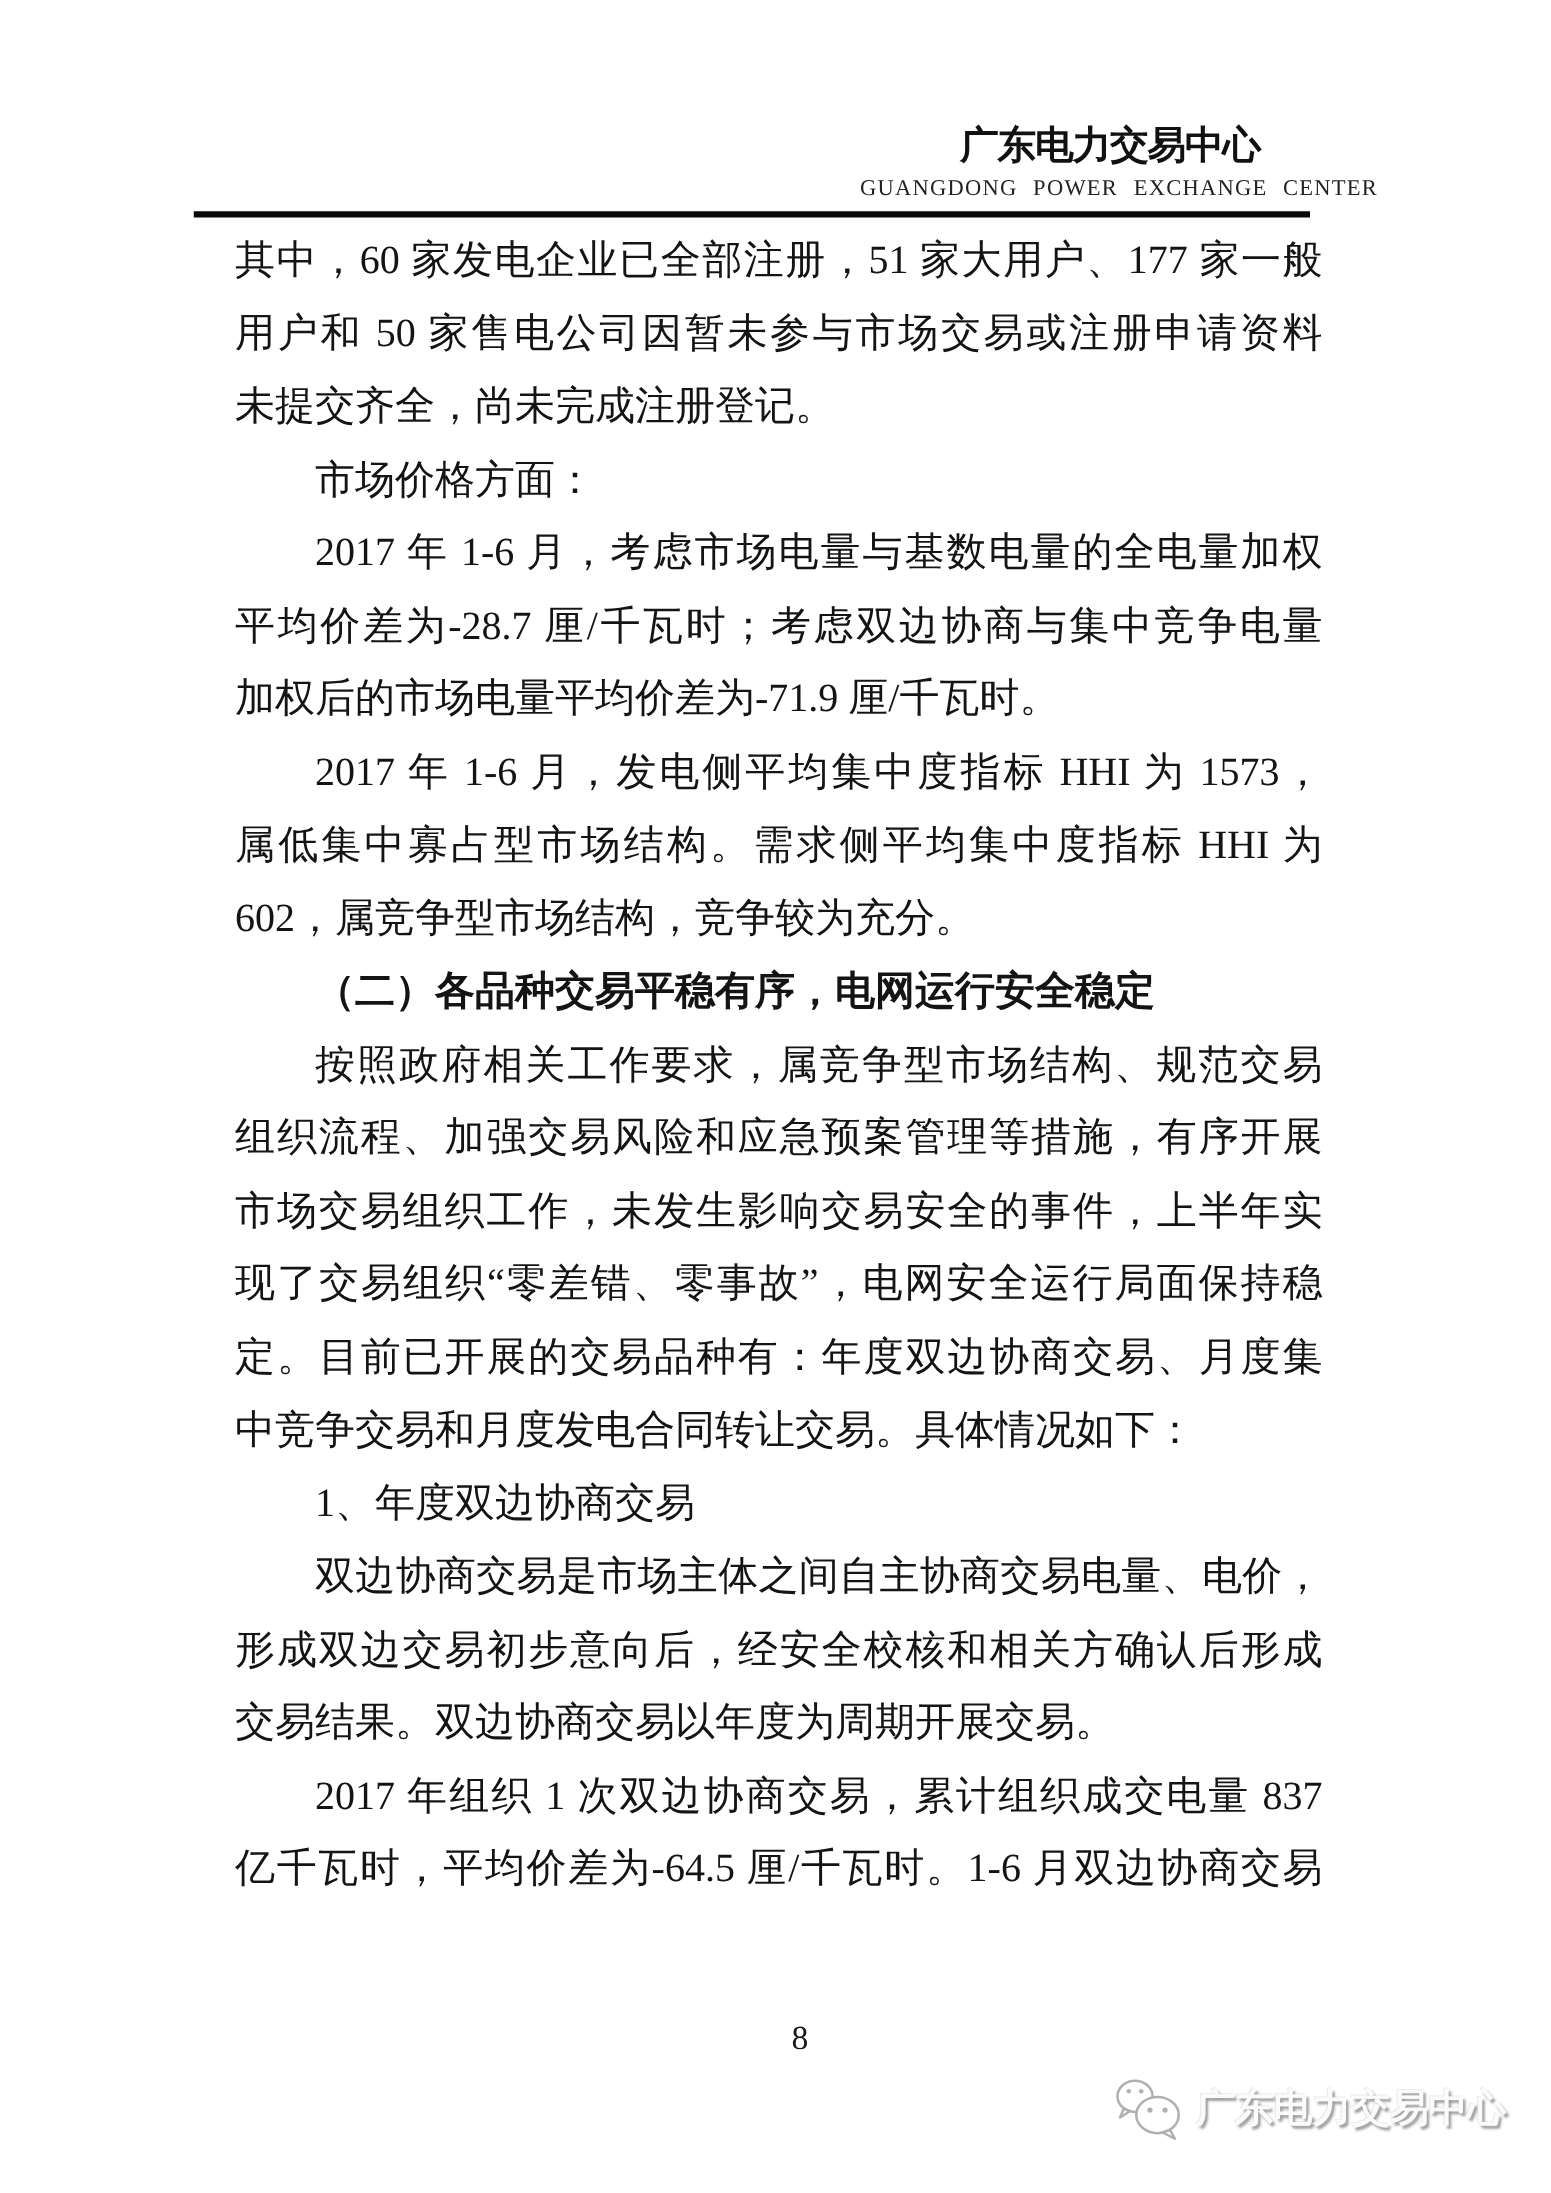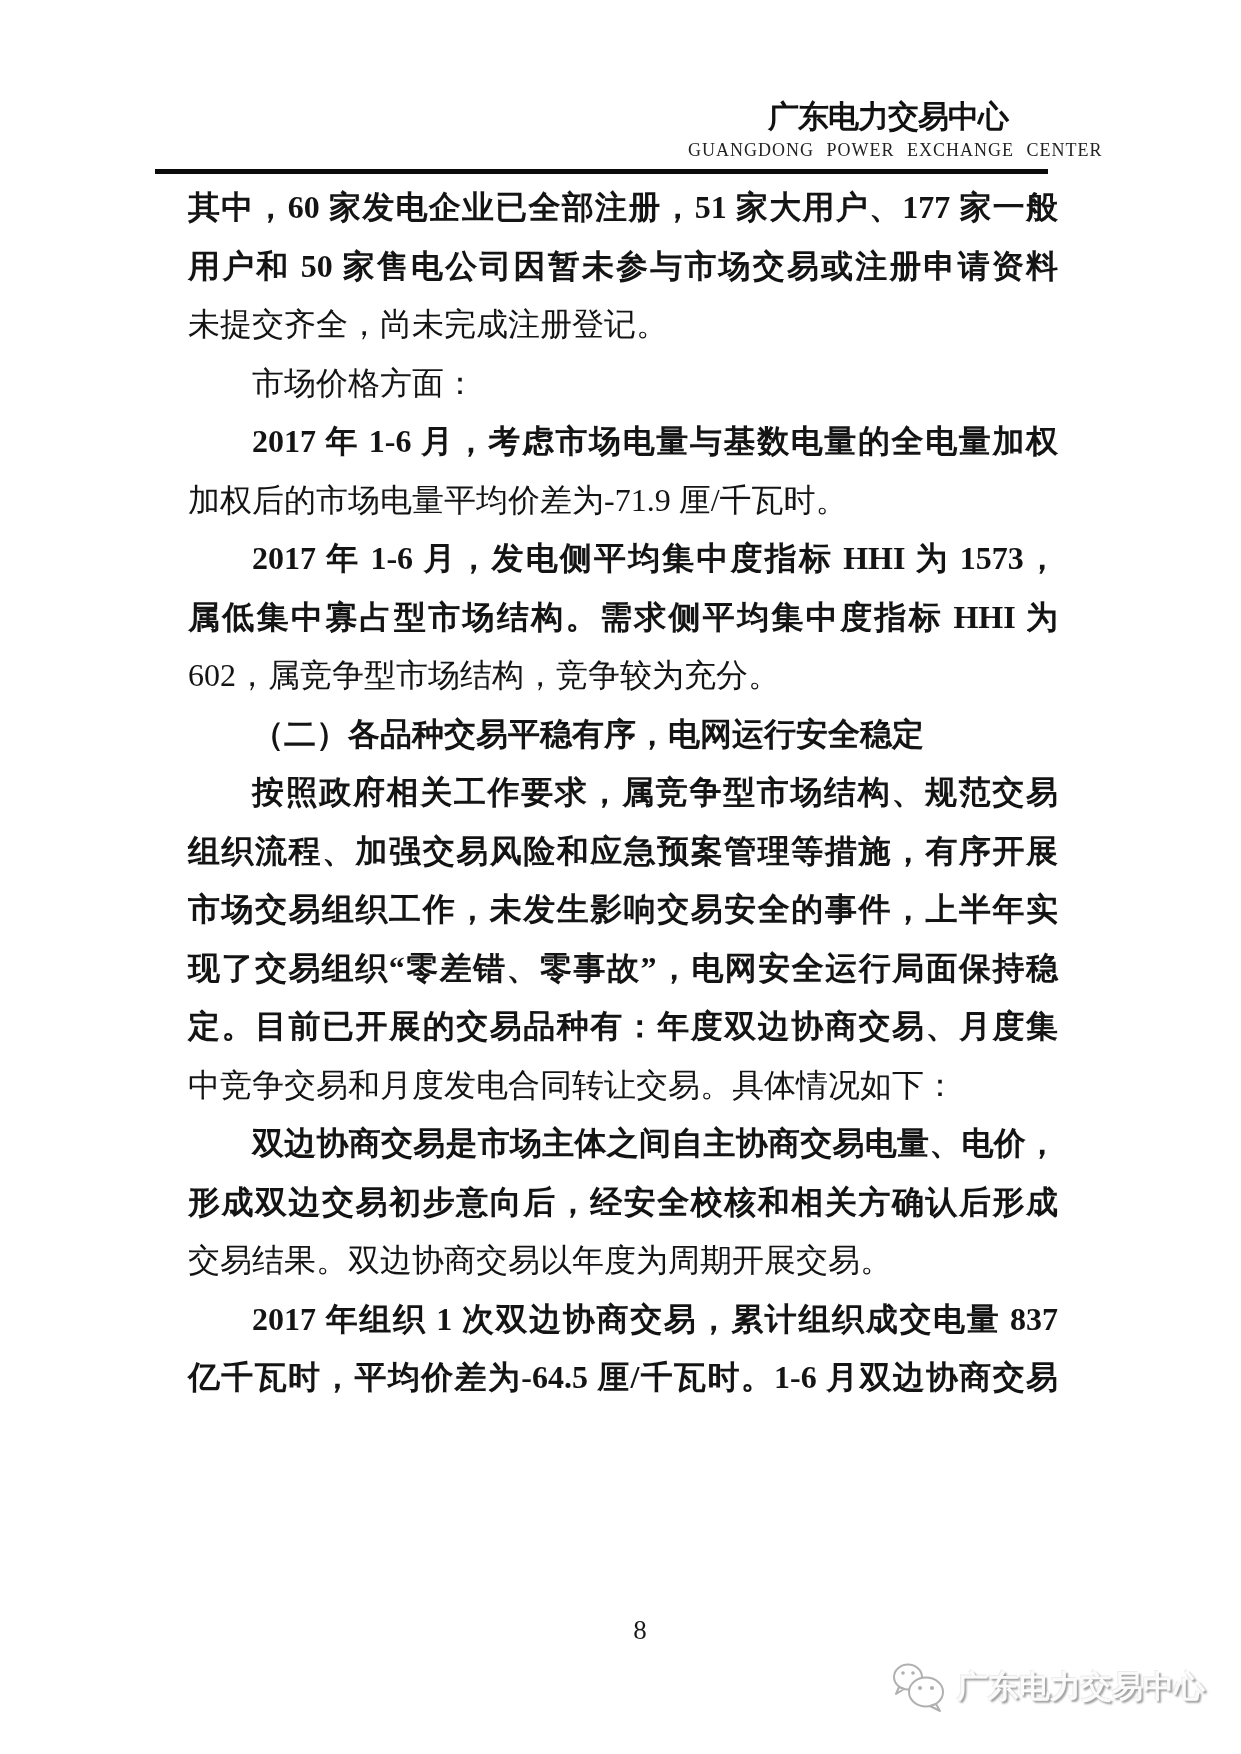--- a/index.html
+++ b/index.html
@@ -38,21 +38,20 @@
   .line {
     height: 58.5px;
     white-space: normal;
   }
   .indent { text-indent: 2em; }
   .bold { font-weight: bold; }
   .justify {
     text-align: justify;
     text-align-last: justify;
     text-justify: inter-character;
-    font-weight: bold;
   }
   
   .page-number {
     position: absolute; top: 1615px; left: 190px; width: 900px;
     text-align: center; font-size: 27px; color: #1a1a1a;
   }
   .watermark {
     position: absolute; top: 1660px; left: 891px;
     display: flex; align-items: center; gap: 8px;
   }
@@ -72,31 +71,33 @@
   <div class="org-title">广东电力交易中心</div>
   <div class="org-subtitle">GUANGDONG POWER EXCHANGE CENTER</div>
   <div class="header-rule"></div>
 
   <div class="doc-body">
     <div class="line justify">其中，60 家发电企业已全部注册，51 家大用户、177 家一般</div>
     <div class="line justify">用户和 50 家售电公司因暂未参与市场交易或注册申请资料</div>
     <div class="line">未提交齐全，尚未完成注册登记。</div>
     <div class="line indent">市场价格方面：</div>
     <div class="line indent justify">2017 年 1-6 月，考虑市场电量与基数电量的全电量加权</div>
+    <div class="line justify">平均价差为-28.7 厘/千瓦时；考虑双边协商与集中竞争电量</div>
     <div class="line">加权后的市场电量平均价差为-71.9 厘/千瓦时。</div>
     <div class="line indent justify">2017 年 1-6 月，发电侧平均集中度指标 HHI 为 1573，</div>
     <div class="line justify">属低集中寡占型市场结构。需求侧平均集中度指标 HHI 为</div>
     <div class="line">602，属竞争型市场结构，竞争较为充分。</div>
     <div class="line indent bold">（二）各品种交易平稳有序，电网运行安全稳定</div>
     <div class="line indent justify">按照政府相关工作要求，属竞争型市场结构、规范交易</div>
     <div class="line justify">组织流程、加强交易风险和应急预案管理等措施，有序开展</div>
     <div class="line justify">市场交易组织工作，未发生影响交易安全的事件，上半年实</div>
     <div class="line justify">现了交易组织“零差错、零事故”，电网安全运行局面保持稳</div>
     <div class="line justify">定。目前已开展的交易品种有：年度双边协商交易、月度集</div>
     <div class="line">中竞争交易和月度发电合同转让交易。具体情况如下：</div>
+    <div class="line indent">1、年度双边协商交易</div>
     <div class="line indent justify">双边协商交易是市场主体之间自主协商交易电量、电价，</div>
     <div class="line justify">形成双边交易初步意向后，经安全校核和相关方确认后形成</div>
     <div class="line">交易结果。双边协商交易以年度为周期开展交易。</div>
     <div class="line indent justify">2017 年组织 1 次双边协商交易，累计组织成交电量 837</div>
     <div class="line justify">亿千瓦时，平均价差为-64.5 厘/千瓦时。1-6 月双边协商交易</div>
   </div>
 
   <div class="page-number">8</div>
 
   <div class="watermark">

